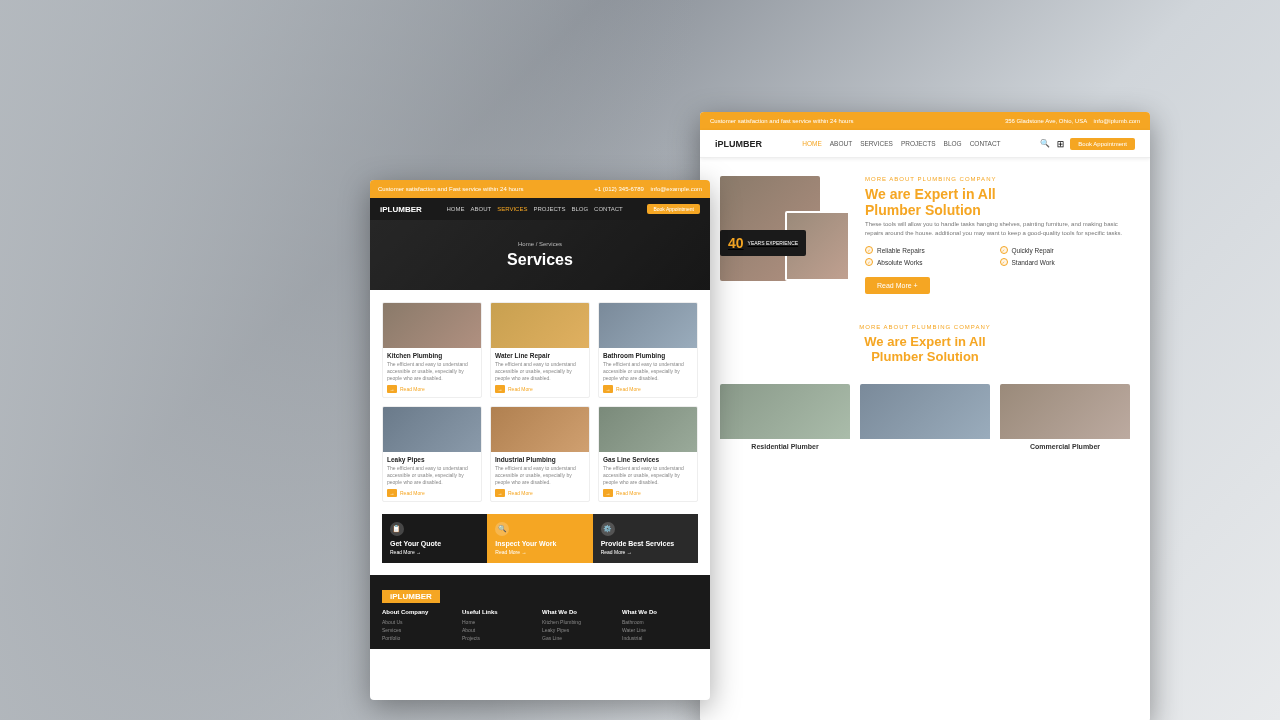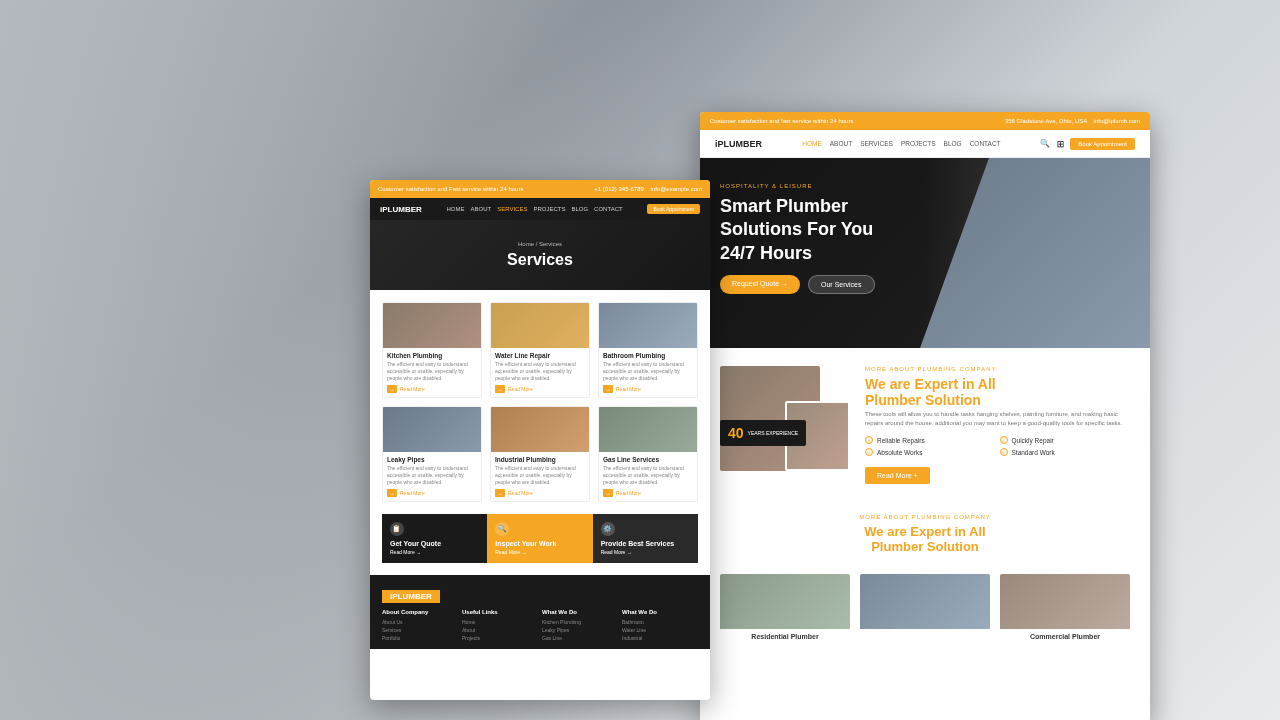--- a/index.html
+++ b/index.html
@@ -436,20 +436,21 @@
     .about-badge {
       position: absolute;
       bottom: 25px;
       left: 0;
       background: #1a1a1a;
       padding: 5px 8px;
       border-radius: 2px;
       display: flex;
       align-items: center;
       gap: 4px;
+      text-decoration: underline;
     }
 
     .about-badge .years {
       color: #f5a623;
       font-size: 14px;
       font-weight: bold;
     }
 
     .about-badge .years-text {
       font-size: 5px;
@@ -762,35 +763,20 @@
       <span>BLOG</span>
       <span>CONTACT</span>
     </div>
     <div class="nav-actions">
       <span class="search-icon-sm">🔍</span>
       <span style="font-size:9px;">⊞</span>
       <div class="btn-appointment">Book Appointment</div>
     </div>
   </div>
 
-  <div class="right-hero">
-    <div class="right-hero-img"></div>
-    <div class="right-hero-content">
-      <div class="category-tag">HOSPITALITY &amp; LEISURE</div>
-      <h1>
-        <span>Smart Plumber</span><br>
-        <span>Solutions For You</span><br>
-        <span>24/7 Hours</span>
-      </h1>
-      <div class="hero-btns">
-        <div class="hero-btn-primary">Request Quote →</div>
-        <div class="hero-btn-secondary">Our Services</div>
-      </div>
-    </div>
-  </div>
 
   <div class="right-about">
     <div class="about-images">
       <div class="about-img-main"></div>
       <div class="about-img-secondary"></div>
       <div class="about-badge">
         <span class="years">40</span>
         <span class="years-text">YEARS EXPERIENCE</span>
       </div>
     </div>

